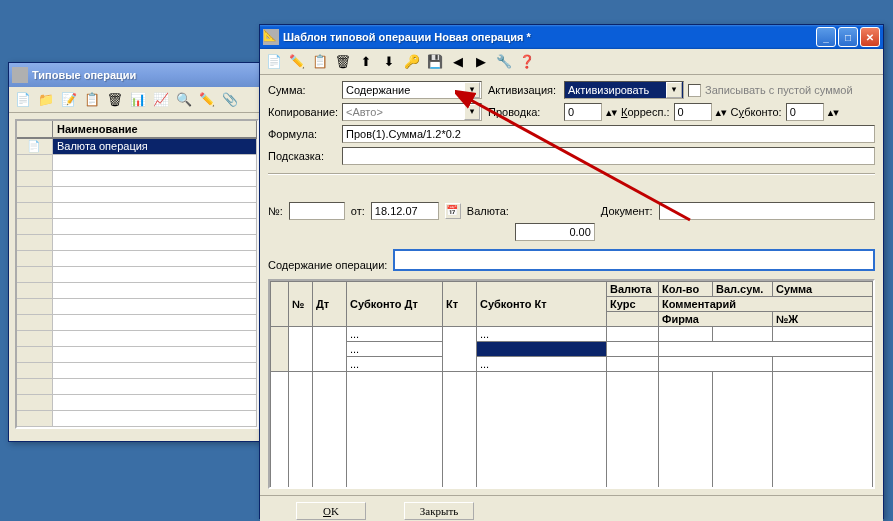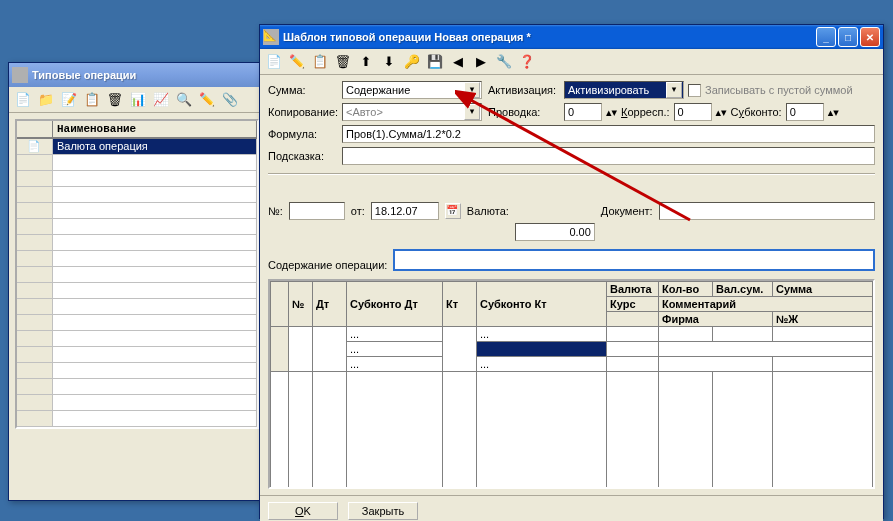--- a/index.html
+++ b/index.html
@@ -80,21 +80,21 @@
     border-bottom: 1px solid #808080;
   }
   .list-header .col {
     background: #ece9d8;
     border-right: 1px solid #808080;
     border-bottom: 1px solid #808080;
     padding: 2px 4px;
     font-weight: bold;
   }
   .list-header .col.icon { width: 36px; }
-  .list-header .col.name { flex: 1; font-family: Liberation Mono, monospace; }
+  .list-header .col.name { flex: 1; }
   .list-row {
     display: flex;
     height: 16px;
     border-bottom: 1px solid #c0c0c0;
   }
   .list-row .cell {
     border-right: 1px solid #c0c0c0;
     padding: 1px 4px;
   }
   .list-row .cell.icon { width: 36px; background: #ece9d8; text-align: center; }
@@ -207,24 +207,25 @@
     padding: 6px 8px;
     display: flex;
     gap: 10px;
     border-top: 1px solid #aca899;
   }
   .btn {
     min-width: 70px;
     height: 18px;
     background: #ece9d8;
     border: 1px outset #fff;
-    font-family: Liberation Sans, sans-serif;
+    font-family: Liberation Serif, serif;
     font-size: 11px;
     padding: 0 10px;
     cursor: default;
+    margin-left: 28px;
   }
   .btn u { text-decoration: underline; }
   .arrow {
     position: absolute;
     pointer-events: none;
   }
   .cal-icn {
     width: 16px; height: 16px;
     background: #ece9d8;
     border: 1px outset #fff;
@@ -234,21 +235,21 @@
   }
   .grid tbody.fill td {
     border: 1px solid #808080;
     height: auto;
     padding: 0;
   }
 </style>
 </head>
 <body>
 
-<div class="window" style="left:8px; top:62px; width:258px; height:439px;">
+<div class="window" style="left:8px; top:62px; width:258px; height:380px;">
   <div class="titlebar inactive">
     <span class="icon"></span>
     <span class="title">Типовые операции</span>
   </div>
   <div class="toolbar">
     <span class="tbtn">📄</span>
     <span class="tbtn">📁</span>
     <span class="tbtn">📝</span>
     <span class="tbtn">📋</span>
     <span class="tbtn">🗑</span>

